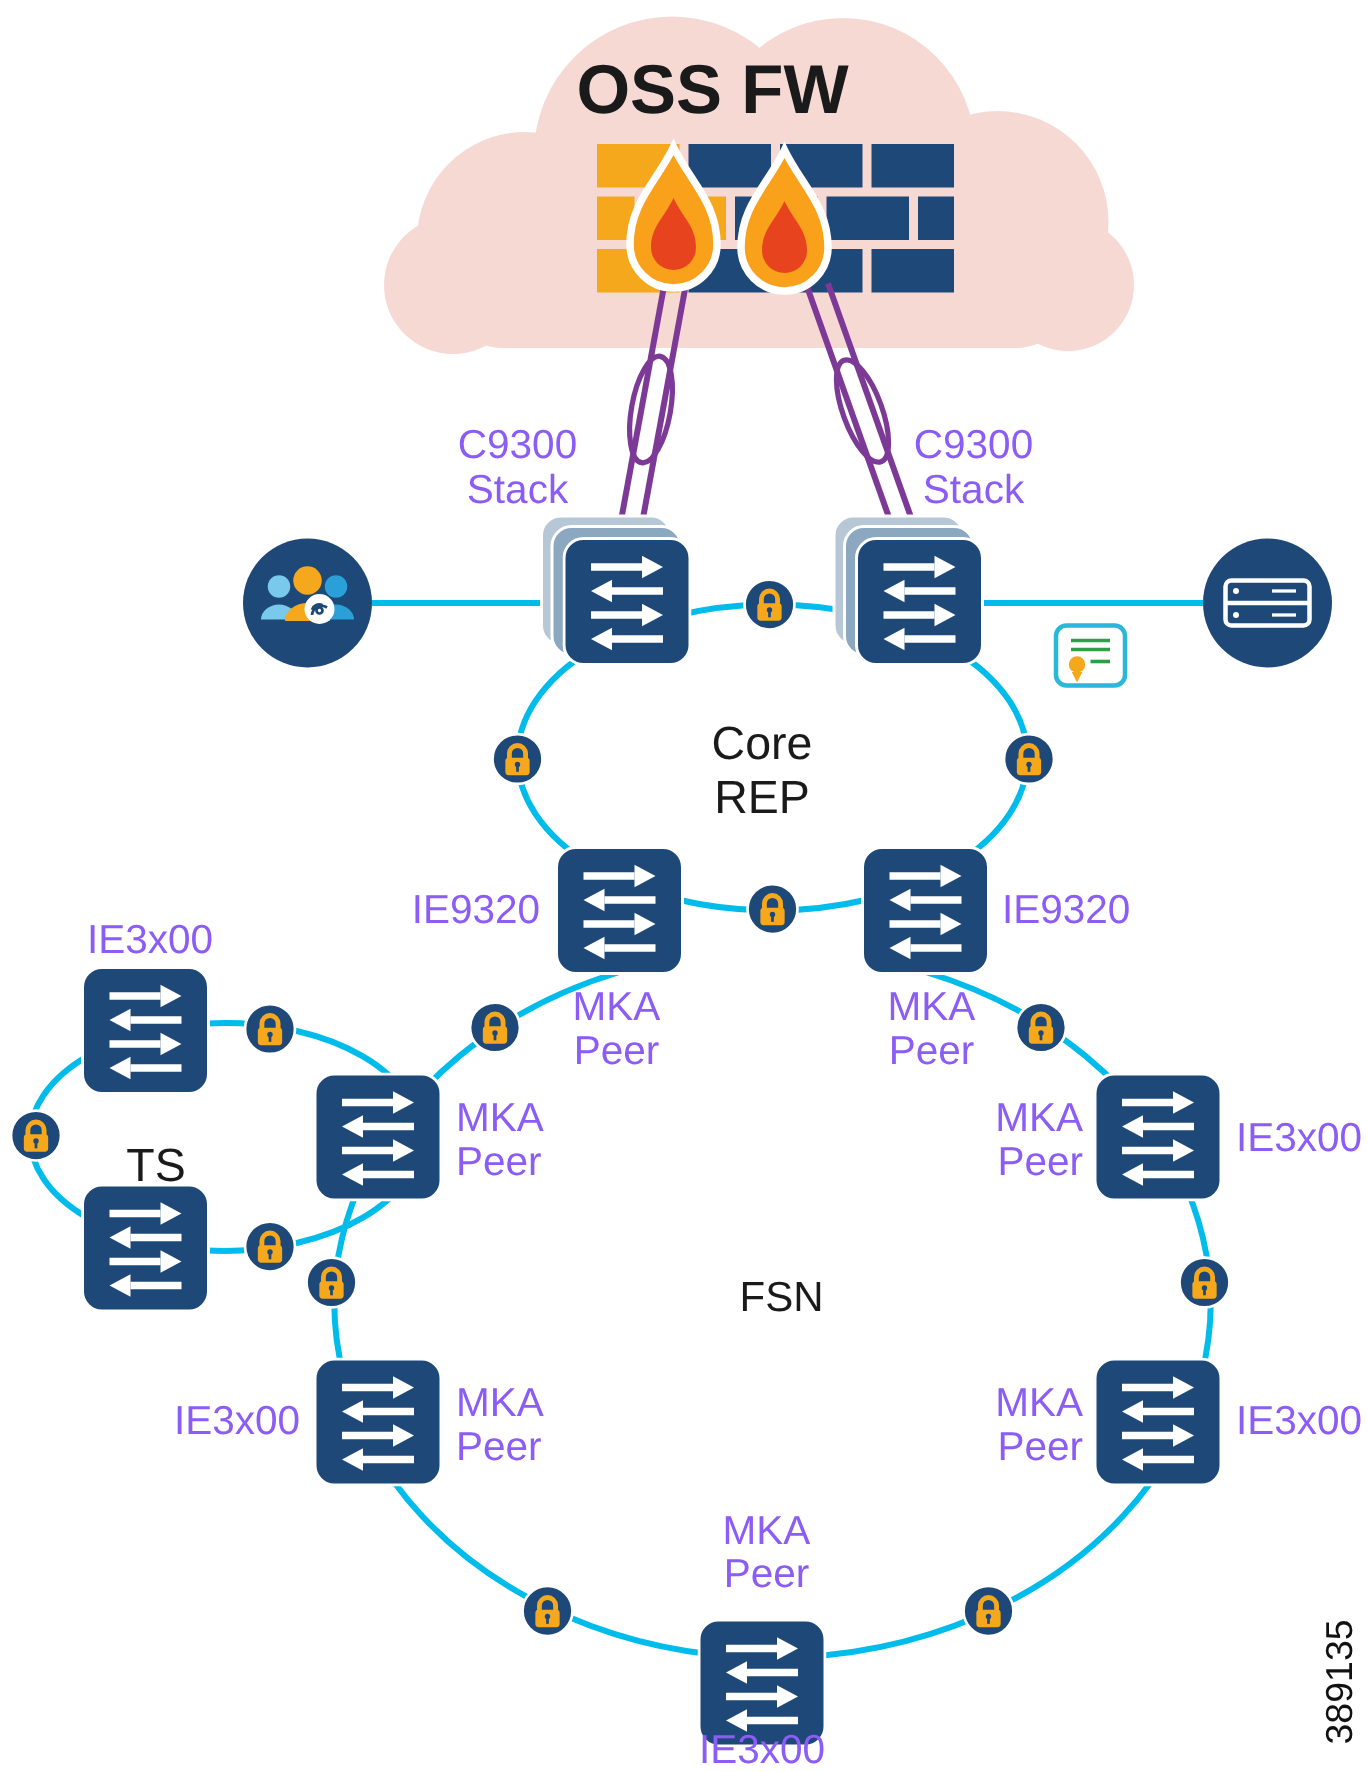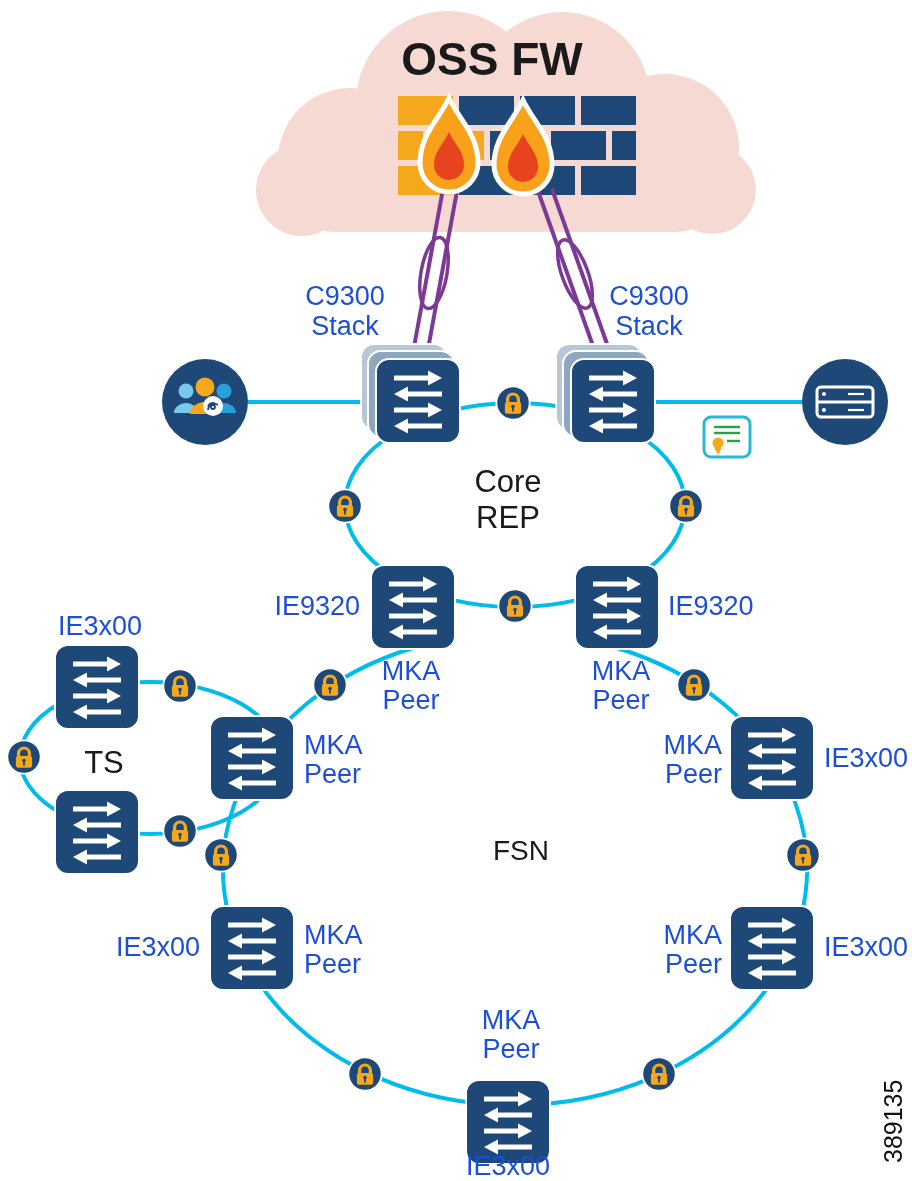--- a/index.html
+++ b/index.html
@@ -2,29 +2,29 @@
 <html><head>
 <meta charset="utf-8">
 <style>
   html,body{margin:0;padding:0;background:#ffffff;}
   .stage{
     position:relative;width:912px;height:1181px;background:#ffffff;
     font-family:"Liberation Sans",sans-serif;overflow:hidden;
   }
   .stage svg.bg{position:absolute;left:0;top:0;}
   .lbl{
-    position:absolute;white-space:pre-line;color:#1d4ed8;
+    position:absolute;white-space:pre-line;color:#8b5cf6;
     font-size:27px;line-height:29px;text-align:center;
   }
   .lbl.center{transform:translateX(-50%);}
   .lbl.right{transform:translateX(-100%);text-align:right;}
   .lbl.left{text-align:left;}
   .lbl.black{color:#1a1a1a;}
   .lbl.title{font-size:46px;font-weight:700;line-height:50px;}
-  .lbl.big{font-size:31px;line-height:36px;}
+  .lbl.big{font-size:31px;line-height:36px;margin-top:14px;}
   .lbl.fig{transform:rotate(-90deg);transform-origin:0 0;font-size:25px;line-height:28px;color:#111;}
 </style>
 </head>
 <body>
 
 <div class="stage">
 
   <svg class="bg" width="912" height="1181" viewBox="0 0 912 1181">
     <defs>
       <symbol id="sym-switch" viewBox="0 0 86 86">
@@ -173,21 +173,21 @@
       <g stroke="#2f9e44" stroke-width="2.4">
         <path d="M714,427 h26"></path>
         <path d="M714,433 h26"></path>
         <path d="M727,441 h13"></path>
       </g>
       <circle cx="718" cy="443" r="5.5" fill="#f5a81c"></circle>
       <polygon points="714.5,448 721.5,448 718,455" fill="#f5a81c"></polygon>
     </g>
   </svg>
 
-  <div class="lbl title black center" style="left:492px;top:34px">OSS FW</div>
+  <div class="lbl title black center" style="left:475px;top:34px">OSS FW</div>
 
   <div class="lbl center" style="left:345px;top:281px;line-height:30px">C9300
 Stack</div>
   <div class="lbl center" style="left:649px;top:281px;line-height:30px">C9300
 Stack</div>
 
 
   <div class="lbl big black center" style="left:508px;top:464px">Core
 REP</div>
 

